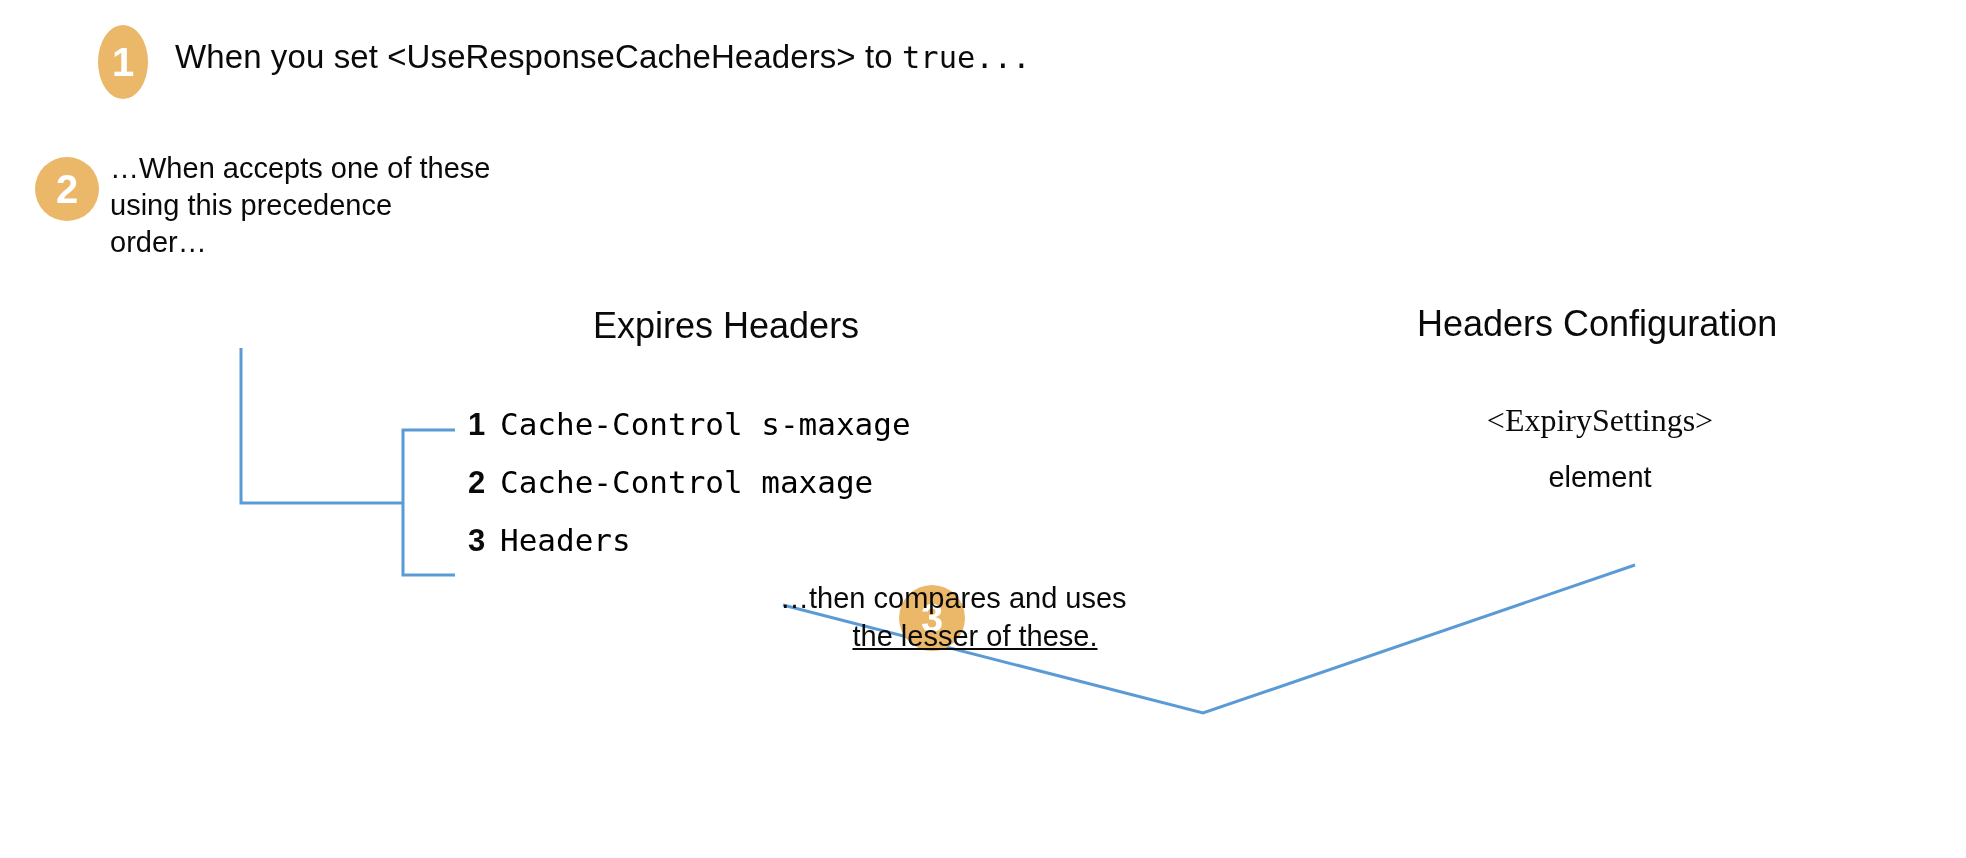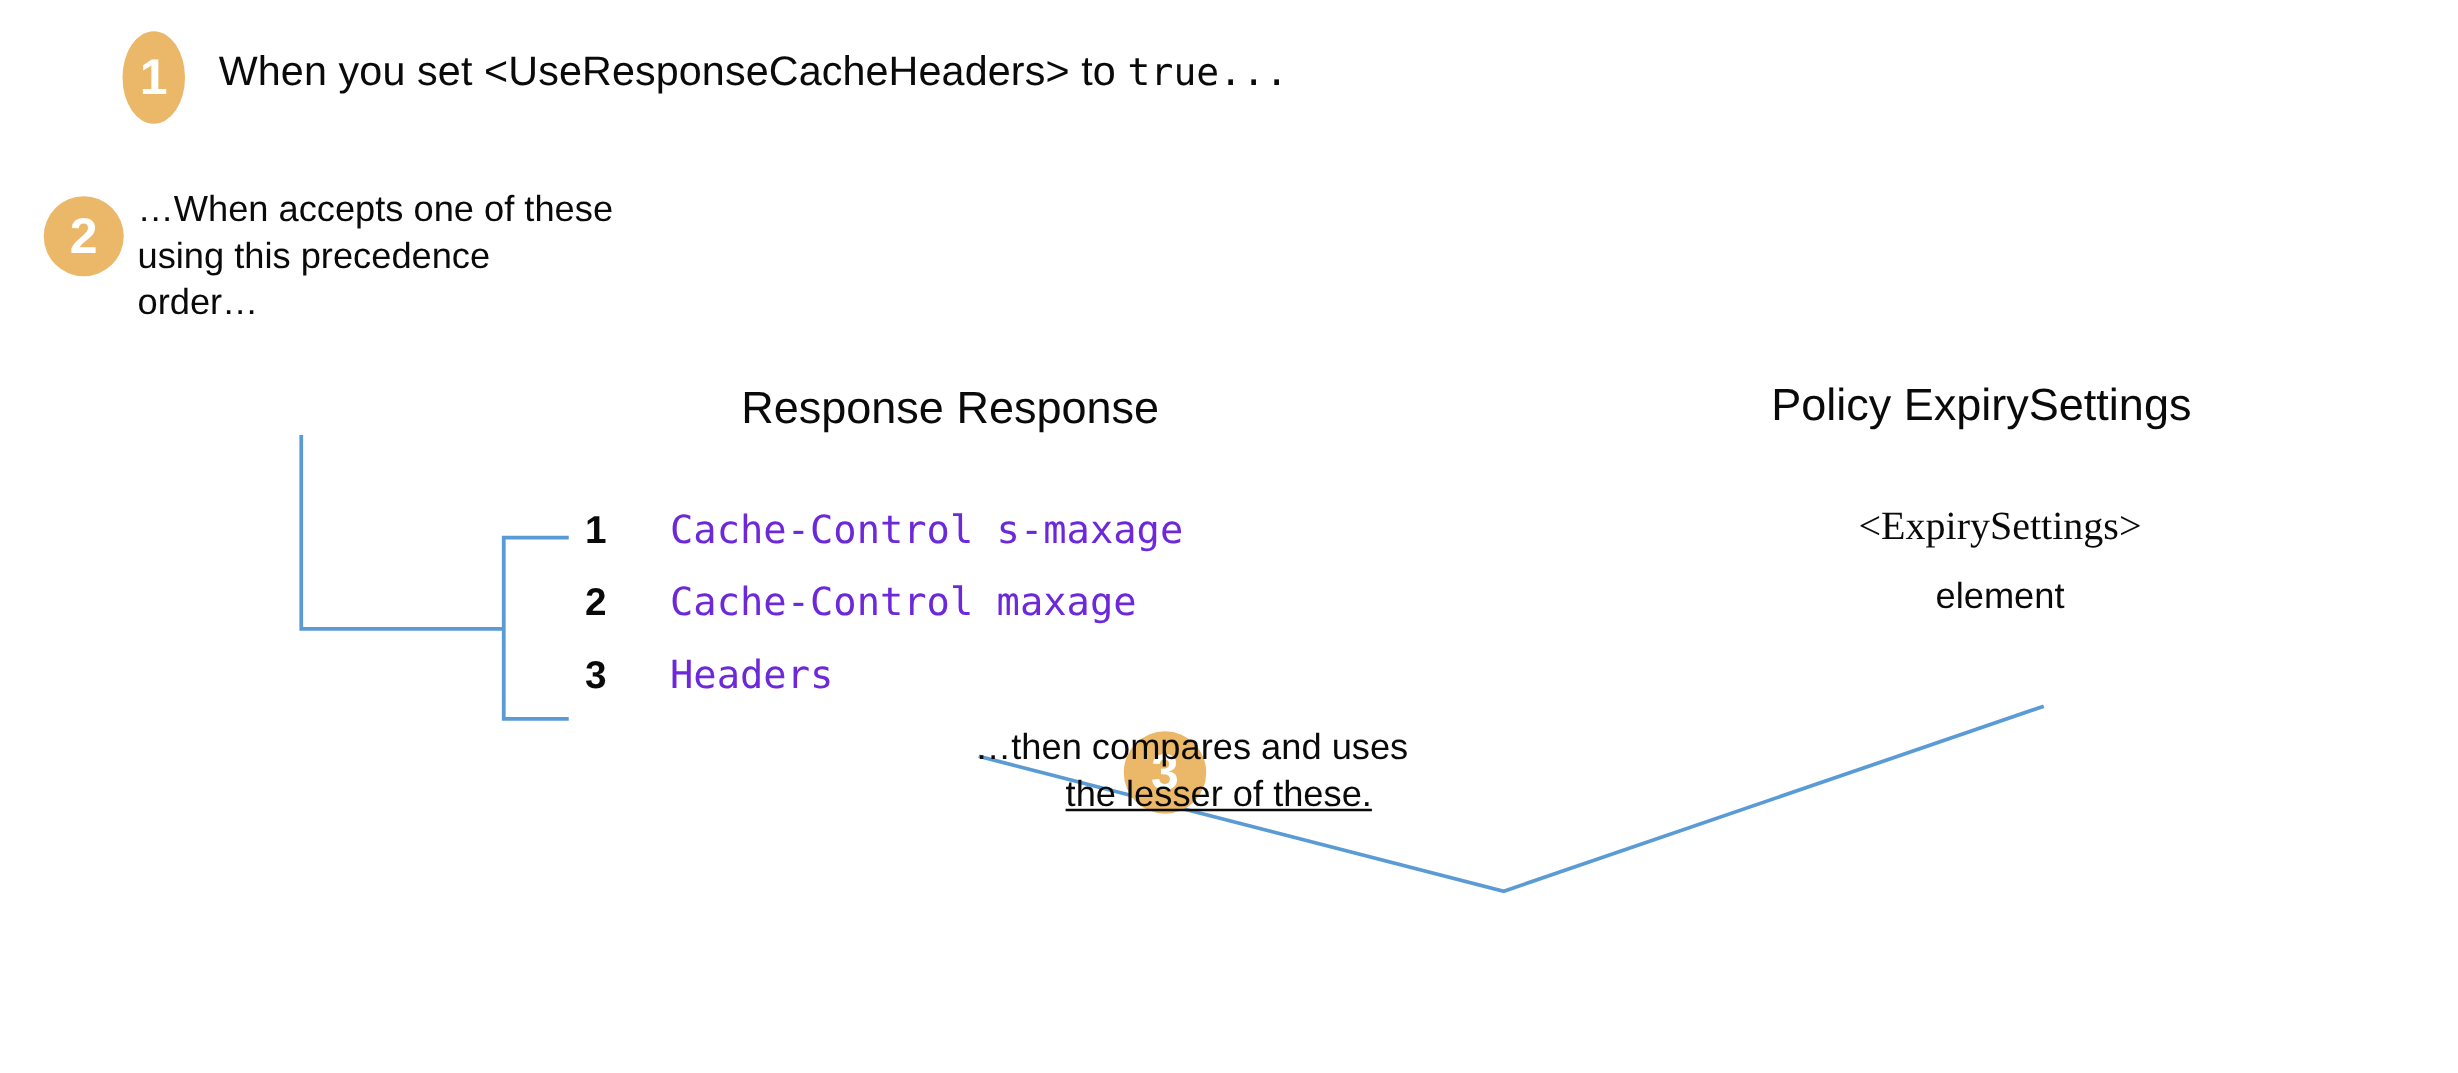--- a/index.html
+++ b/index.html
@@ -123,23 +123,22 @@
   .hdr-num {
     width: 32px;
     font-family: "Liberation Sans", sans-serif;
     font-weight: bold;
     font-size: 31px;
     color: #0a0a0a;
   }
   .hdr-text {
     font-family: "DejaVu Sans Mono", "Liberation Mono", monospace;
     font-size: 31px;
-    color: #6d28d9;
+    color: #000000;
     white-space: pre;
-    margin-left: 36px;
   }
 
   
   #policy-block {
     position: absolute;
     left: 1400px;
     top: 402px;
     width: 400px;
     text-align: center;
   }
@@ -180,22 +179,22 @@
 
   <div class="badge badge-2" style="background:#EBB768">
     <span>2</span>
   </div>
   <div class="callout-2">
     <div>…When accepts one of these</div>
     <div>using this precedence</div>
     <div>order…</div>
   </div>
 
-  <div class="col-heading heading-response">Response Response</div>
-  <div class="col-heading heading-policy">Policy ExpirySettings</div>
+  <div class="col-heading heading-response">Expires Headers</div>
+  <div class="col-heading heading-policy">Headers Configuration</div>
 
   <div id="header-list">
     <div class="hdr-row">
       <span class="hdr-num">1</span>
       <span class="hdr-text">Cache-Control s-maxage</span>
     </div>
     <div class="hdr-row">
       <span class="hdr-num">2</span>
       <span class="hdr-text">Cache-Control maxage</span>
     </div>

